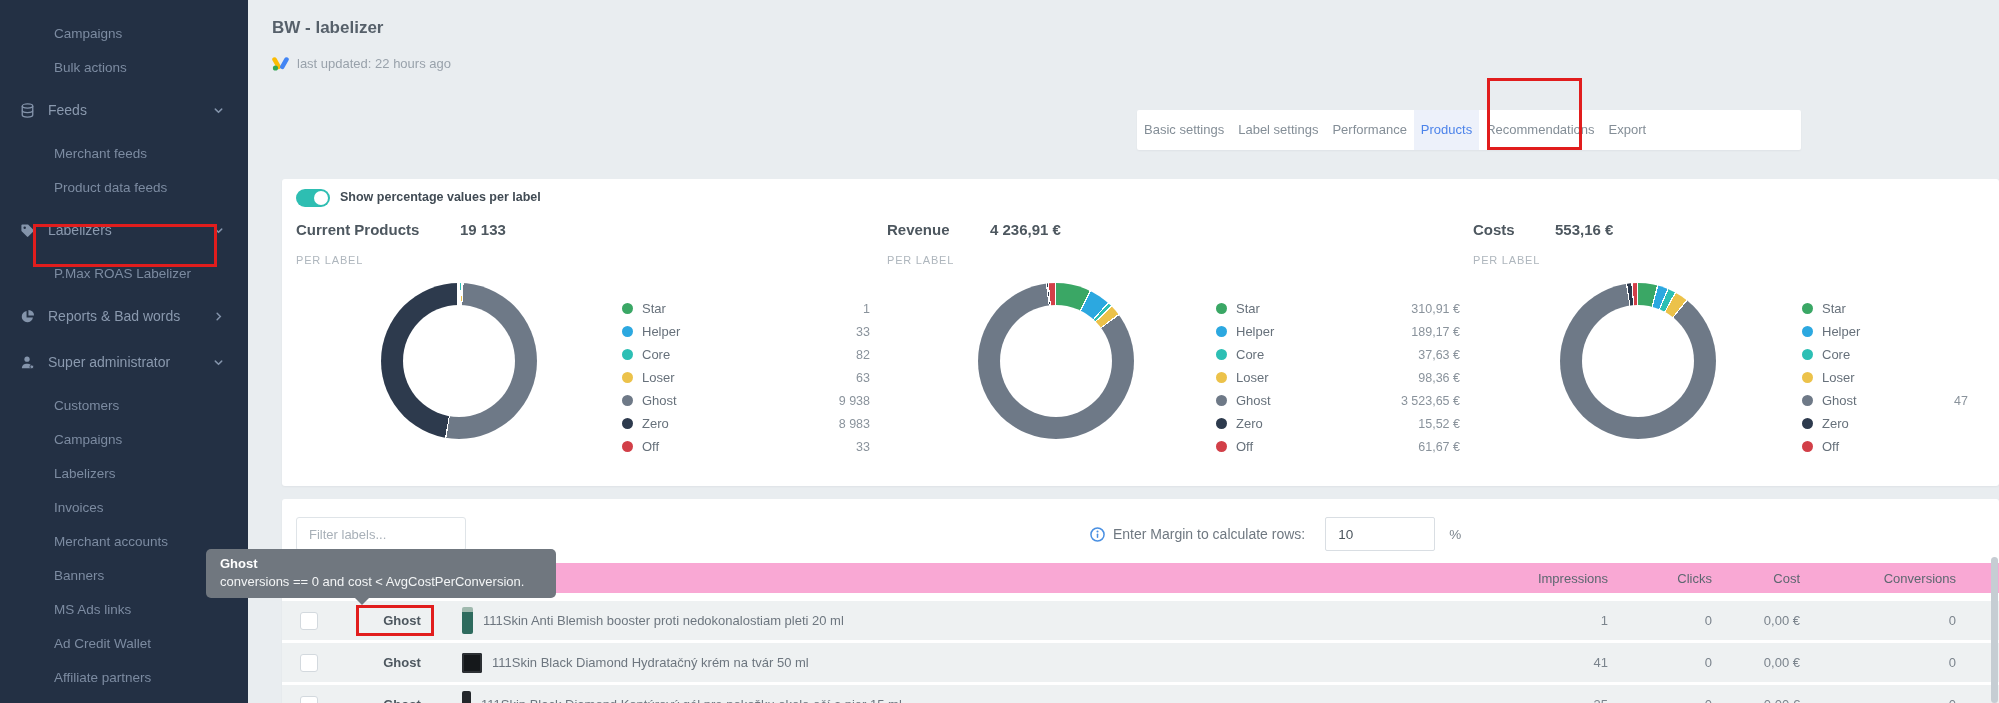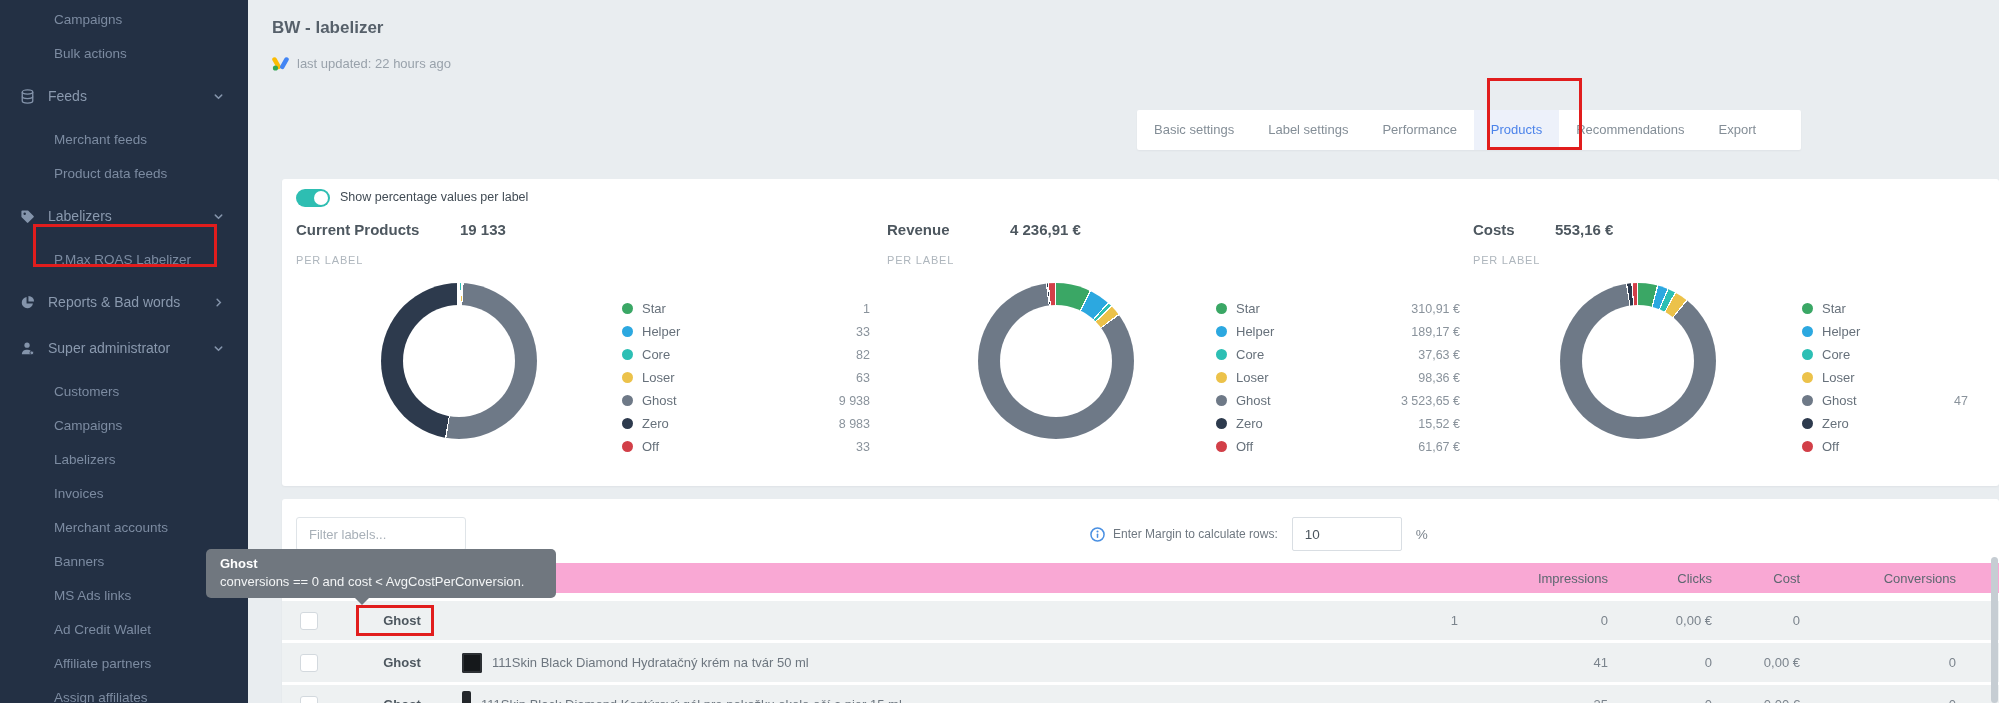--- a/index.html
+++ b/index.html
@@ -1,56 +1,56 @@
 <!DOCTYPE html>
 <html><head>
 <meta charset="utf-8">
 <style>
   html,body{margin:0;padding:0}
   body{width:1999px;height:703px;position:relative;overflow:hidden;background:#e9edf0;
        font-family:"Liberation Sans",sans-serif;}
   
-  .sidebar{position:absolute;left:0;top:0;width:248px;height:703px;background:#233044;z-index:10;padding-top:2px;box-sizing:border-box}
+  .sidebar{position:absolute;left:0;top:0;width:248px;height:703px;background:#233044;z-index:10;padding-top:16px;box-sizing:border-box}
   .side-item{display:flex;align-items:center;height:34px;padding:0 24px 0 54px;color:#7c8ba1;font-size:13.5px;cursor:pointer;box-sizing:border-box}
   .side-item.top{height:40px;padding-left:20px;margin:6px 0;font-size:14px;color:#8a99ae}
   .side-icon{width:16px;margin-right:12px;display:flex;align-items:center}
   .side-chev{margin-left:auto;display:flex;align-items:center}
   
   .page-title{position:absolute;left:272px;top:18px;font-size:17px;font-weight:bold;color:#56606a;margin:0}
   .updated{position:absolute;left:272px;top:56px;display:flex;align-items:flex-start;gap:8px;font-size:13px;color:#99a2ab}
   
   .tabbar{position:absolute;left:1137px;top:110px;width:664px;height:40px;background:#fff;border-radius:2px;display:flex;z-index:5;box-shadow:0 1px 2px rgba(30,40,50,.05)}
-  .tab{padding:0 17px;line-height:40px;font-size:13px;color:#848e97;cursor:pointer;white-space:nowrap}
+  .tab{padding:0 7px;line-height:40px;font-size:13px;color:#848e97;cursor:pointer;white-space:nowrap}
   .tab.active{background:#edf1fa;color:#4c83ea}
   
   .card{position:absolute;background:#fff;border-radius:3px;box-shadow:0 1px 2px rgba(30,40,50,.05)}
   .chart-card{left:282px;top:179px;width:1717px;height:307px}
   .table-card{left:282px;top:499px;width:1717px;height:230px}
   
   .toggle{position:absolute;left:14px;top:10px;width:34px;height:18px;border-radius:9px;background:#2ebeb2;cursor:pointer}
   .knob{position:absolute;right:2px;top:2px;width:14px;height:14px;background:#fff;border-radius:50%}
-  .toggle-label{position:absolute;left:58px;top:11px;font-size:12.5px;font-weight:normal;color:#414b54}
+  .toggle-label{position:absolute;left:58px;top:11px;font-size:12.5px;font-weight:bold;color:#414b54}
   
   .sec-title{position:absolute;top:42px;font-size:15px;font-weight:bold;color:#4d575f}
   .sec-value{position:absolute;top:42px;font-size:15px;font-weight:bold;color:#4d575f}
   .sec-sub{position:absolute;top:75px;font-size:11px;color:#aeb6bd;letter-spacing:.8px}
   .donut{position:absolute;top:104px;width:156px;height:156px;border-radius:50%}
   .donut i{position:absolute;inset:22px;background:#fff;border-radius:50%}
   .legend{position:absolute;top:118px}
   .lrow{display:flex;align-items:center;height:23px;position:relative}
   .ldot{width:11px;height:11px;border-radius:50%;margin-right:9px;flex:none}
   .llabel{font-size:13px;color:#67717b}
   .lval{margin-left:auto;font-size:12.5px;color:#8a939c}
   .lval.leftv{position:absolute;left:152px;margin:0;width:70px;text-align:left}
   
   .filter{position:absolute;left:14px;top:18px;width:170px;height:34px;border:1px solid #dfe4e8;border-radius:3px;padding:0 12px;font-size:13px;color:#4b555d;box-sizing:border-box;outline:none}
   .filter::placeholder{color:#a8b0b8}
   .margin-group{position:absolute;left:808px;top:18px;height:34px;display:flex;align-items:center}
   .info-icon{display:flex;margin-right:8px}
-  .margin-label{font-size:12px;color:#6f7881;margin-right:14px}
+  .margin-label{font-size:14px;color:#6f7881;margin-right:20px}
   .margin-input{width:110px;height:34px;border:1px solid #d9dee3;border-radius:2px;font-size:13.5px;color:#4b555d;padding:0 12px;box-sizing:border-box;background:#fff;outline:none}
   .margin-unit{font-size:13.5px;color:#7b848d;margin-left:14px}
   .thead{position:absolute;left:0;top:64px;width:100%;}
   .rows{position:absolute;left:0;top:102px;width:100%}
   .trow{display:grid;grid-template-columns:60px 120px 1fr 150px 104px 88px 156px 43px;align-items:center;height:39px;background:#eef1f2;margin-bottom:3px}
   .trow.head{background:#f9a8d4;height:30px}
   .hcell{text-align:right;font-size:13px;color:#5d6770}
   .num{text-align:right;font-size:13px;color:#7b848d}
   .rlabel{text-align:center;font-weight:bold;font-size:13px;color:#4d575f}
   .prod{display:flex;align-items:center;gap:10px;overflow:hidden;padding-right:20px}
@@ -278,21 +278,21 @@
         <span class="llabel">Zero</span>
         <span class="lval">8 983</span>
       </div>
       <div class="lrow">
         <span class="ldot" style="background:#d23f48"></span>
         <span class="llabel">Off</span>
         <span class="lval">33</span>
       </div>
   </div>
   <div class="sec-title" style="left:605px">Revenue</div>
-  <div class="sec-value" style="left:728px">4 236,91 €</div>
+  <div class="sec-value" style="left:708px">4 236,91 €</div>
   <div class="sec-sub" style="left:605px">PER LABEL</div>
   <div class="donut" style="left:696px;background:conic-gradient(#3aa765 0deg 25.417271077270932deg,#ffffff 25.417271077270932deg 26.417271077270932deg,#2ca8e0 26.417271077270932deg 41.49058866013202deg,#ffffff 41.49058866013202deg 42.49058866013202deg,#2cbfb4 42.49058866013202deg 44.687918789872796deg,#ffffff 44.687918789872796deg 45.687918789872796deg,#ecc24a 45.687918789872796deg 53.045330205267504deg,#ffffff 53.045330205267504deg 54.045330205267504deg,#6e7987 54.045330205267504deg 352.4413523062798deg,#ffffff 352.4413523062798deg 353.4413523062798deg,#2d3a4d 353.4413523062798deg 353.7600491867894deg,#ffffff 353.7600491867894deg 354.7600491867894deg,#d23f48 354.7600491867894deg 358.99999999999994deg,#ffffff 358.99999999999994deg 359.99999999999994deg)">
         <i></i>
       </div>
   <div class="legend" style="left:934px;width:244px">
 
       <div class="lrow">
         <span class="ldot" style="background:#3aa765"></span>
         <span class="llabel">Star</span>
         <span class="lval">310,91 €</span>
@@ -400,20 +400,24 @@
         <span class="hcell">Conversions</span>
     <span></span>
   </div>
     </div>
   <div class="rows" id="rows">
   <div class="trow">
     <span>
           <span class="cb"></span>
         </span>
     <span class="rlabel">Ghost</span>
+    <span class="prod">
+      <span class="thumb bottle-green"></span>
+      <span class="pname">111Skin Anti Blemish booster proti nedokonalostiam pleti 20 ml</span>
+    </span>
     <span class="num">1</span>
     <span class="num">0</span>
     <span class="num">0,00 €</span>
     <span class="num">0</span>
     <span></span>
   </div>
   <div class="trow">
     <span>
           <span class="cb"></span>
         </span>

